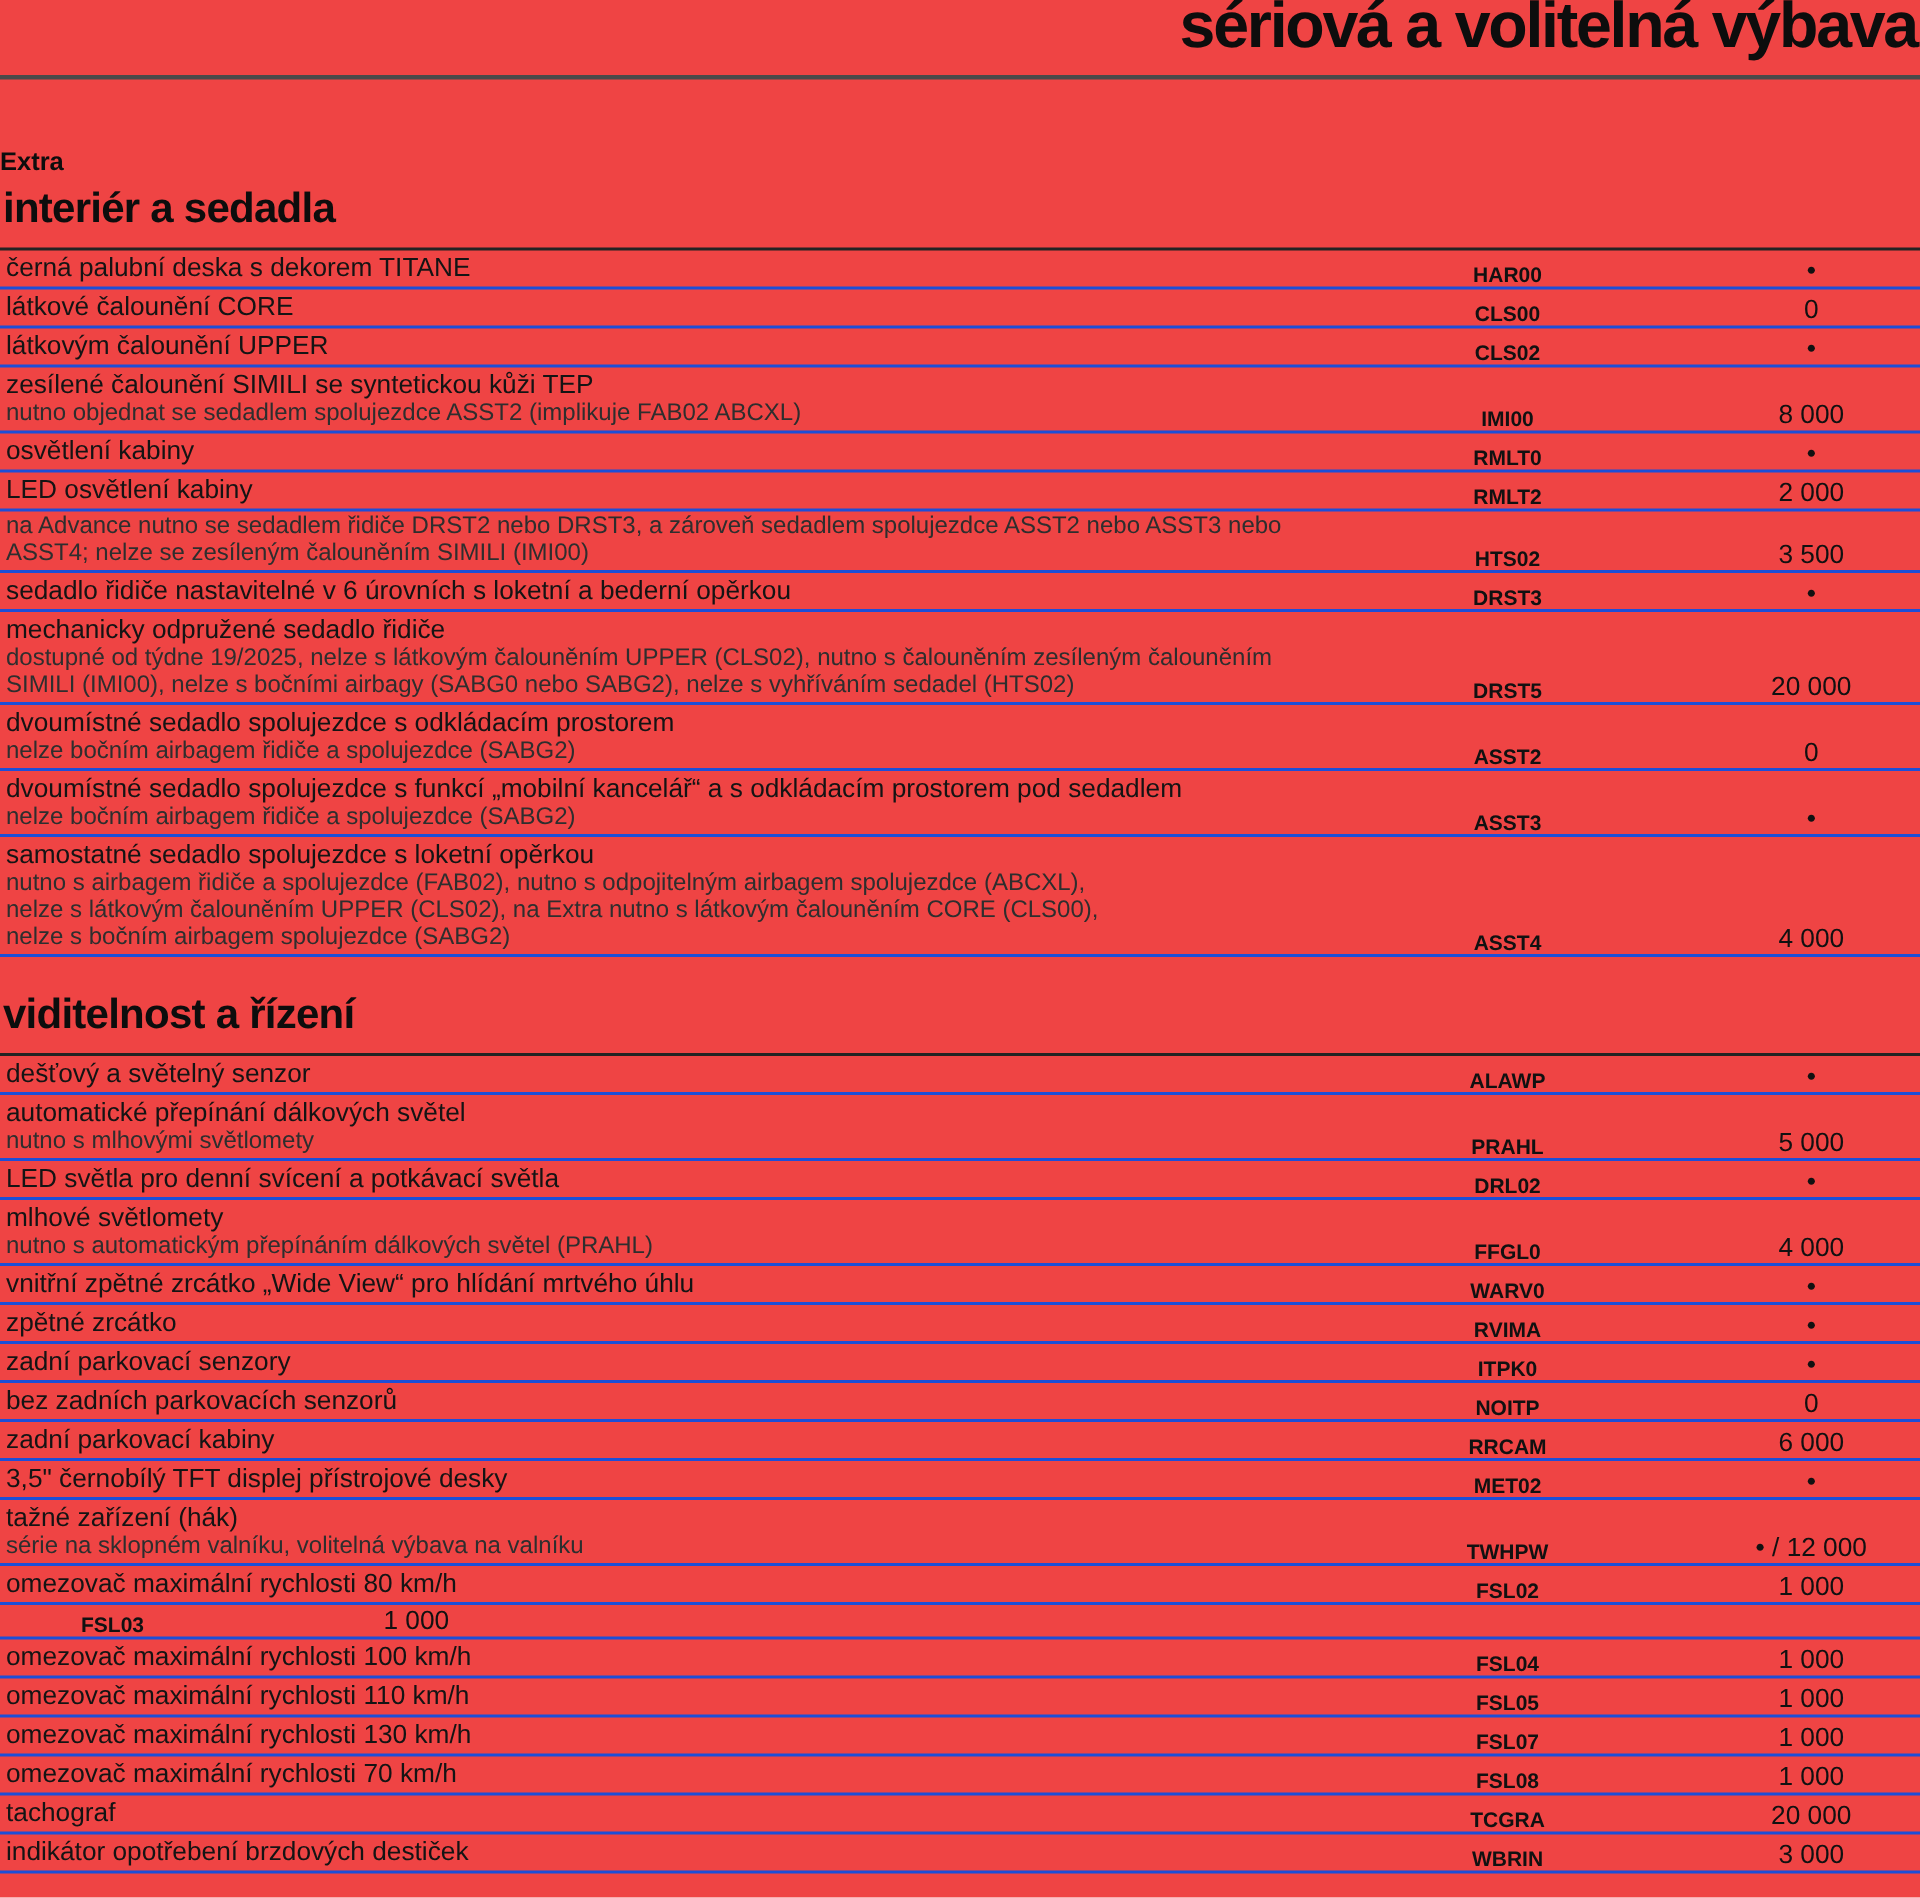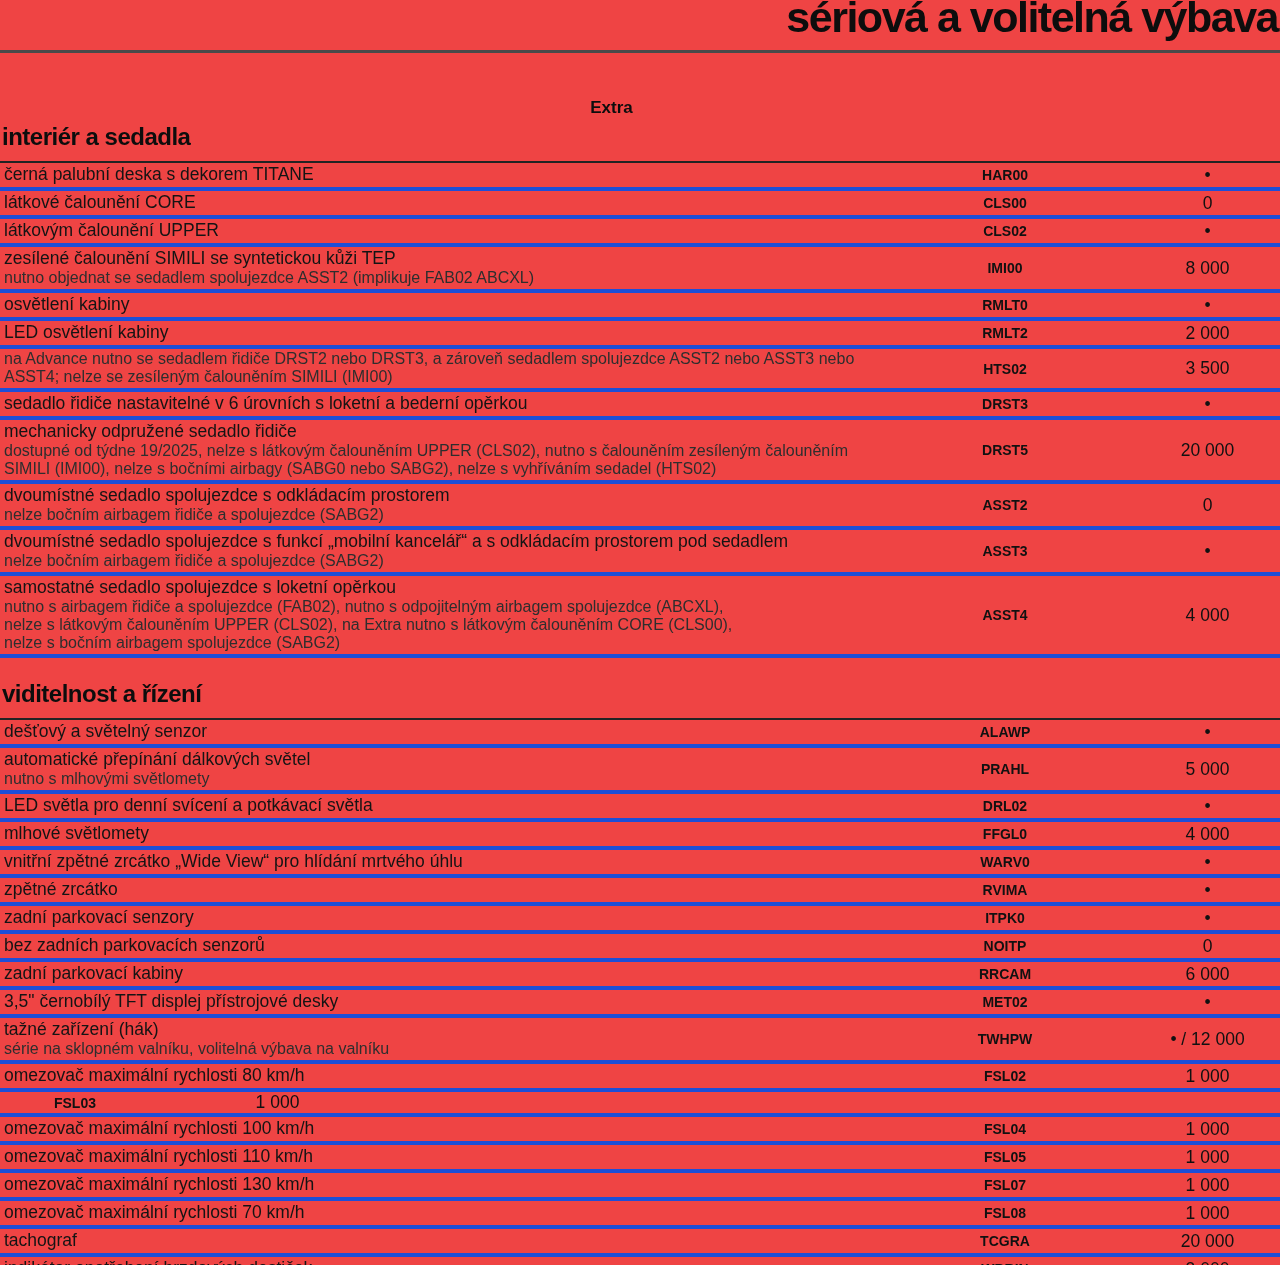--- a/index.html
+++ b/index.html
@@ -10,28 +10,28 @@
   }
   
   .hdr { position:relative; height:50px; border-bottom:3px solid #4a4a4a; overflow:hidden; }
   .logo { position:absolute; left:18px; top:13px; width:11px; }
   .logo .stripe { height:3px; width:11px; }
   .page-title {
     position:absolute; right:2px; top:-7px; margin:0;
     font-size:43px; font-weight:700; letter-spacing:-1.5px; white-space:nowrap; color:#0d0d0d;
   }
   
-  .extra-label { margin-top:45px; height:20px; text-align:center; padding-right:57px;
+  .extra-label { margin-top:45px; height:20px; text-align:left; padding-right:57px;
     font-weight:700; font-size:17px; color:#0d0d0d; }
   
-  .section-title { margin:5px 0 0 2px; font-size:24px; font-weight:700; letter-spacing:-0.5px; color:#0d0d0d; }
+  .section-title { margin:5px 0 0 2px; font-size:28px; font-weight:700; letter-spacing:-0.5px; color:#0d0d0d; }
   section + section .section-title,
   #sections section:nth-child(2) .section-title { margin-top:22px; }
   .table { margin-top:10px; border-top:2px solid #232323; }
-  .row { display:flex; align-items:center; border-bottom:4px solid #1d4ed8; }
+  .row { display:flex; align-items:flex-end; border-bottom:2px solid #1d4ed8; }
   .desc { flex:1; padding:1px 0 2px 4px; min-width:0; }
   .name { font-size:17.5px; line-height:21px; color:#141414; }
   .note { font-size:16px; line-height:18px; color:#2e2e2e; white-space:pre-line; }
   .code { width:150px; text-align:center; font-weight:700; font-size:14px; color:#111; }
   .val  { width:200px; box-sizing:border-box; padding-left:55px; text-align:center; font-size:17.5px; color:#111; }
 </style>
 </head>
 <body>
 
 <div class="page">
@@ -185,20 +185,21 @@
       <div class="name">LED světla pro denní svícení a potkávací světla</div>
 
     </div>
     <div class="code">DRL02</div>
     <div class="val">•</div>
   </div>
 
   <div class="row">
     <div class="desc">
       <div class="name">mlhové světlomety</div>
+      <div class="note">nutno s automatickým přepínáním dálkových světel (PRAHL)</div>
     </div>
     <div class="code">FFGL0</div>
     <div class="val">4 000</div>
   </div>
 
   <div class="row">
     <div class="desc">
       <div class="name">vnitřní zpětné zrcátko „Wide View“ pro hlídání mrtvého úhlu</div>
 
     </div>

